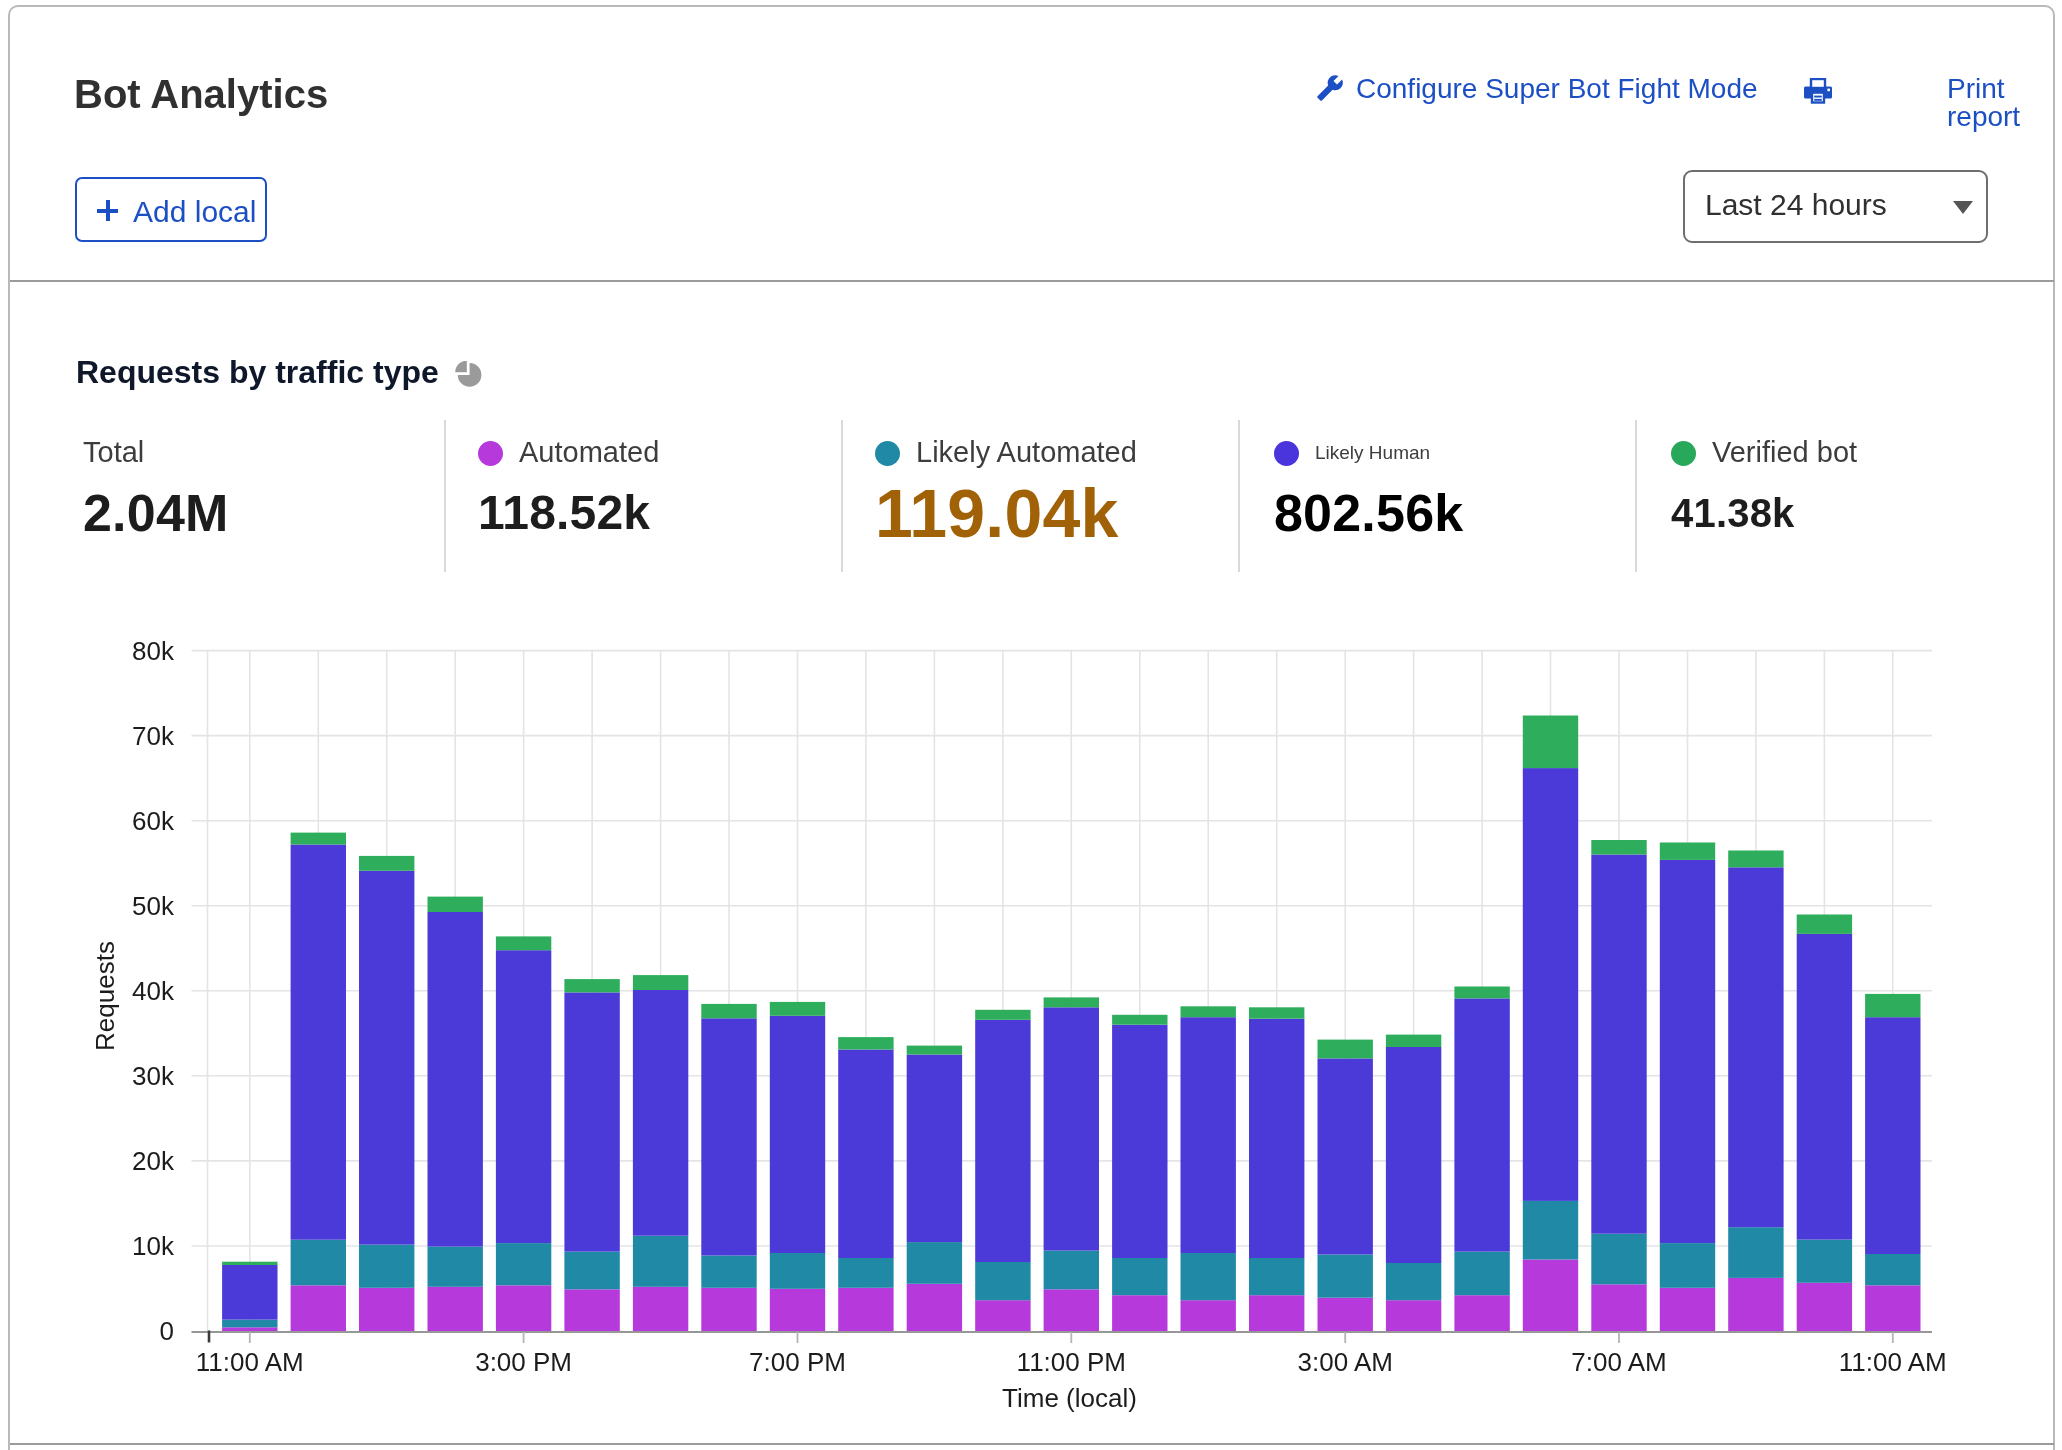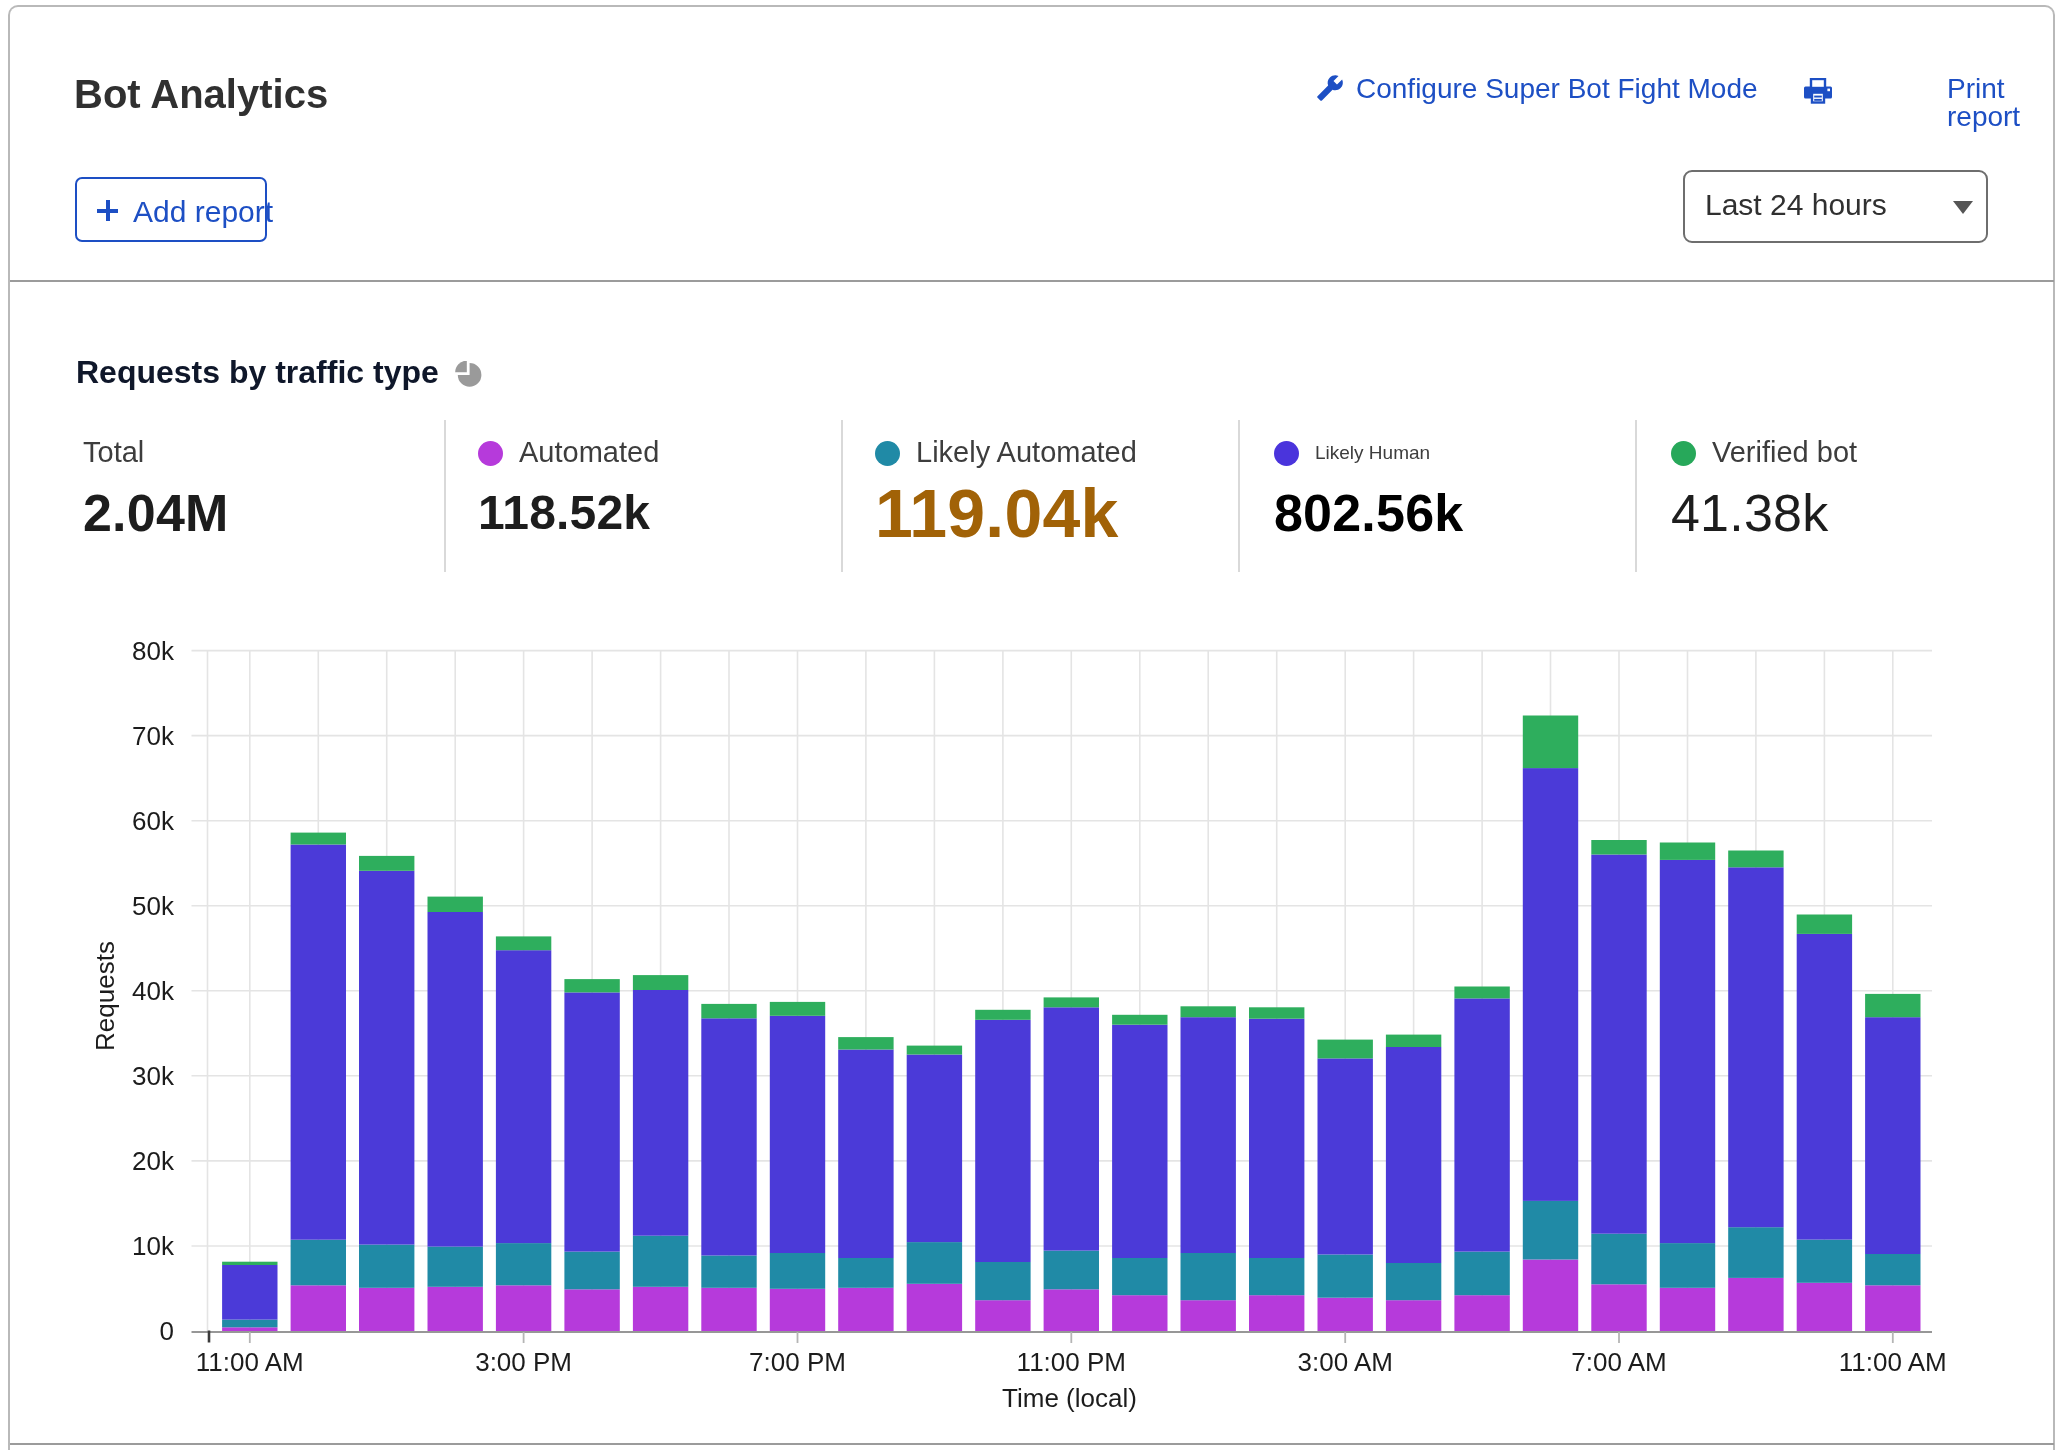--- a/index.html
+++ b/index.html
@@ -27,21 +27,21 @@
       <rect x="10.2" y="20.9" width="7.6" height="1.9" fill="#1d4fc4"></rect>
       <rect x="23.4" y="10.6" width="2.6" height="2.6" fill="#fff"></rect>
     </svg>
   <div style="position:absolute;left:1947px;top:75px;font-size:28px;line-height:28px;color:#1d4fc4">Print report</div>
 
   <div style="position:absolute;left:75px;top:177px;width:192px;height:65px;border:2.5px solid #1d4fc4;border-radius:7px"></div>
   <div style="position:absolute;left:97px;top:200px;width:21px;height:21px">
     <div style="position:absolute;left:8.5px;top:0;width:4px;height:21px;background:#1d4fc4"></div>
     <div style="position:absolute;left:0;top:8.5px;width:21px;height:4px;background:#1d4fc4"></div>
   </div>
-  <div style="position:absolute;left:133px;top:197px;font-size:30px;line-height:30px;color:#1d4fc4">Add report</div>
+  <div style="position:absolute;left:133px;top:197px;font-size:30px;line-height:30px;color:#1d4fc4">Add local</div>
 
   <div style="position:absolute;left:1683px;top:170px;width:305px;height:73px;border:2px solid #6e6e6e;border-radius:9px"></div>
   <div style="position:absolute;left:1705px;top:190px;font-size:30px;line-height:30px;color:#303030">Last 24 hours</div>
   <div style="position:absolute;left:1953px;top:201px;width:0;height:0;border-left:10px solid transparent;border-right:10px solid transparent;border-top:13px solid #555"></div>
 
   <div style="position:absolute;left:76px;top:357px;font-size:32px;line-height:30px;font-weight:700;color:#0f172a">Requests by traffic type</div>
   <svg width="27" height="27" viewBox="0 0 27 27" style="position:absolute;left:455px;top:361px">
       <g transform="scale(-1,1) translate(-27,0)">
         <path fill="#9a9a9a" d="M12.4 2.1 A11.8 11.8 0 1 0 24.2 13.9 L12.4 13.9 Z"></path>
         <path fill="#9a9a9a" d="M15.2 11.2 L15.2 -0.4 A11.8 11.8 0 0 1 26.8 11.2 Z"></path>
@@ -58,21 +58,21 @@
 <div style="position:absolute;left:519px;top:438px;font-size:29px;line-height:29px;color:#3d3d3d">Automated</div>
 <div style="position:absolute;left:478px;top:487px;font-size:48px;line-height:52px;font-weight:700;color:#1d1d1d;letter-spacing:0.2px">118.52k</div>
 <div style="position:absolute;left:875px;top:441px;width:25px;height:25px;border-radius:50%;background:#208aa6"></div>
 <div style="position:absolute;left:916px;top:438px;font-size:29px;line-height:29px;color:#3d3d3d">Likely Automated</div>
 <div style="position:absolute;left:875px;top:487px;font-size:68px;line-height:52px;font-weight:700;color:#a16207;letter-spacing:0.2px">119.04k</div>
 <div style="position:absolute;left:1274px;top:441px;width:25px;height:25px;border-radius:50%;background:#4a34dc"></div>
 <div style="position:absolute;left:1315px;top:438px;font-size:19px;line-height:29px;color:#3d3d3d">Likely Human</div>
 <div style="position:absolute;left:1274px;top:487px;font-size:52px;line-height:52px;font-weight:700;color:#000000;letter-spacing:0.2px">802.56k</div>
 <div style="position:absolute;left:1671px;top:441px;width:25px;height:25px;border-radius:50%;background:#27a85a"></div>
 <div style="position:absolute;left:1712px;top:438px;font-size:29px;line-height:29px;color:#3d3d3d">Verified bot</div>
-<div style="position:absolute;left:1671px;top:487px;font-size:52px;line-height:52px;font-weight:400;color:#1d1d1d;letter-spacing:0.2px">41.38k</div>
+<div style="position:absolute;left:1671px;top:487px;font-size:40px;line-height:52px;font-weight:700;color:#1d1d1d;letter-spacing:0.2px">41.38k</div>
 
   <svg width="2062" height="1450" viewBox="0 0 2062 1450" style="position:absolute;left:0;top:0">
 <line x1="191.5" y1="650.6" x2="1932.0" y2="650.6" stroke="#e4e4e4" stroke-width="1.6"></line>
 <line x1="191.5" y1="735.6" x2="1932.0" y2="735.6" stroke="#e4e4e4" stroke-width="1.6"></line>
 <line x1="191.5" y1="820.7" x2="1932.0" y2="820.7" stroke="#e4e4e4" stroke-width="1.6"></line>
 <line x1="191.5" y1="905.8" x2="1932.0" y2="905.8" stroke="#e4e4e4" stroke-width="1.6"></line>
 <line x1="191.5" y1="990.8" x2="1932.0" y2="990.8" stroke="#e4e4e4" stroke-width="1.6"></line>
 <line x1="191.5" y1="1075.8" x2="1932.0" y2="1075.8" stroke="#e4e4e4" stroke-width="1.6"></line>
 <line x1="191.5" y1="1160.9" x2="1932.0" y2="1160.9" stroke="#e4e4e4" stroke-width="1.6"></line>
 <line x1="191.5" y1="1246.0" x2="1932.0" y2="1246.0" stroke="#e4e4e4" stroke-width="1.6"></line>

